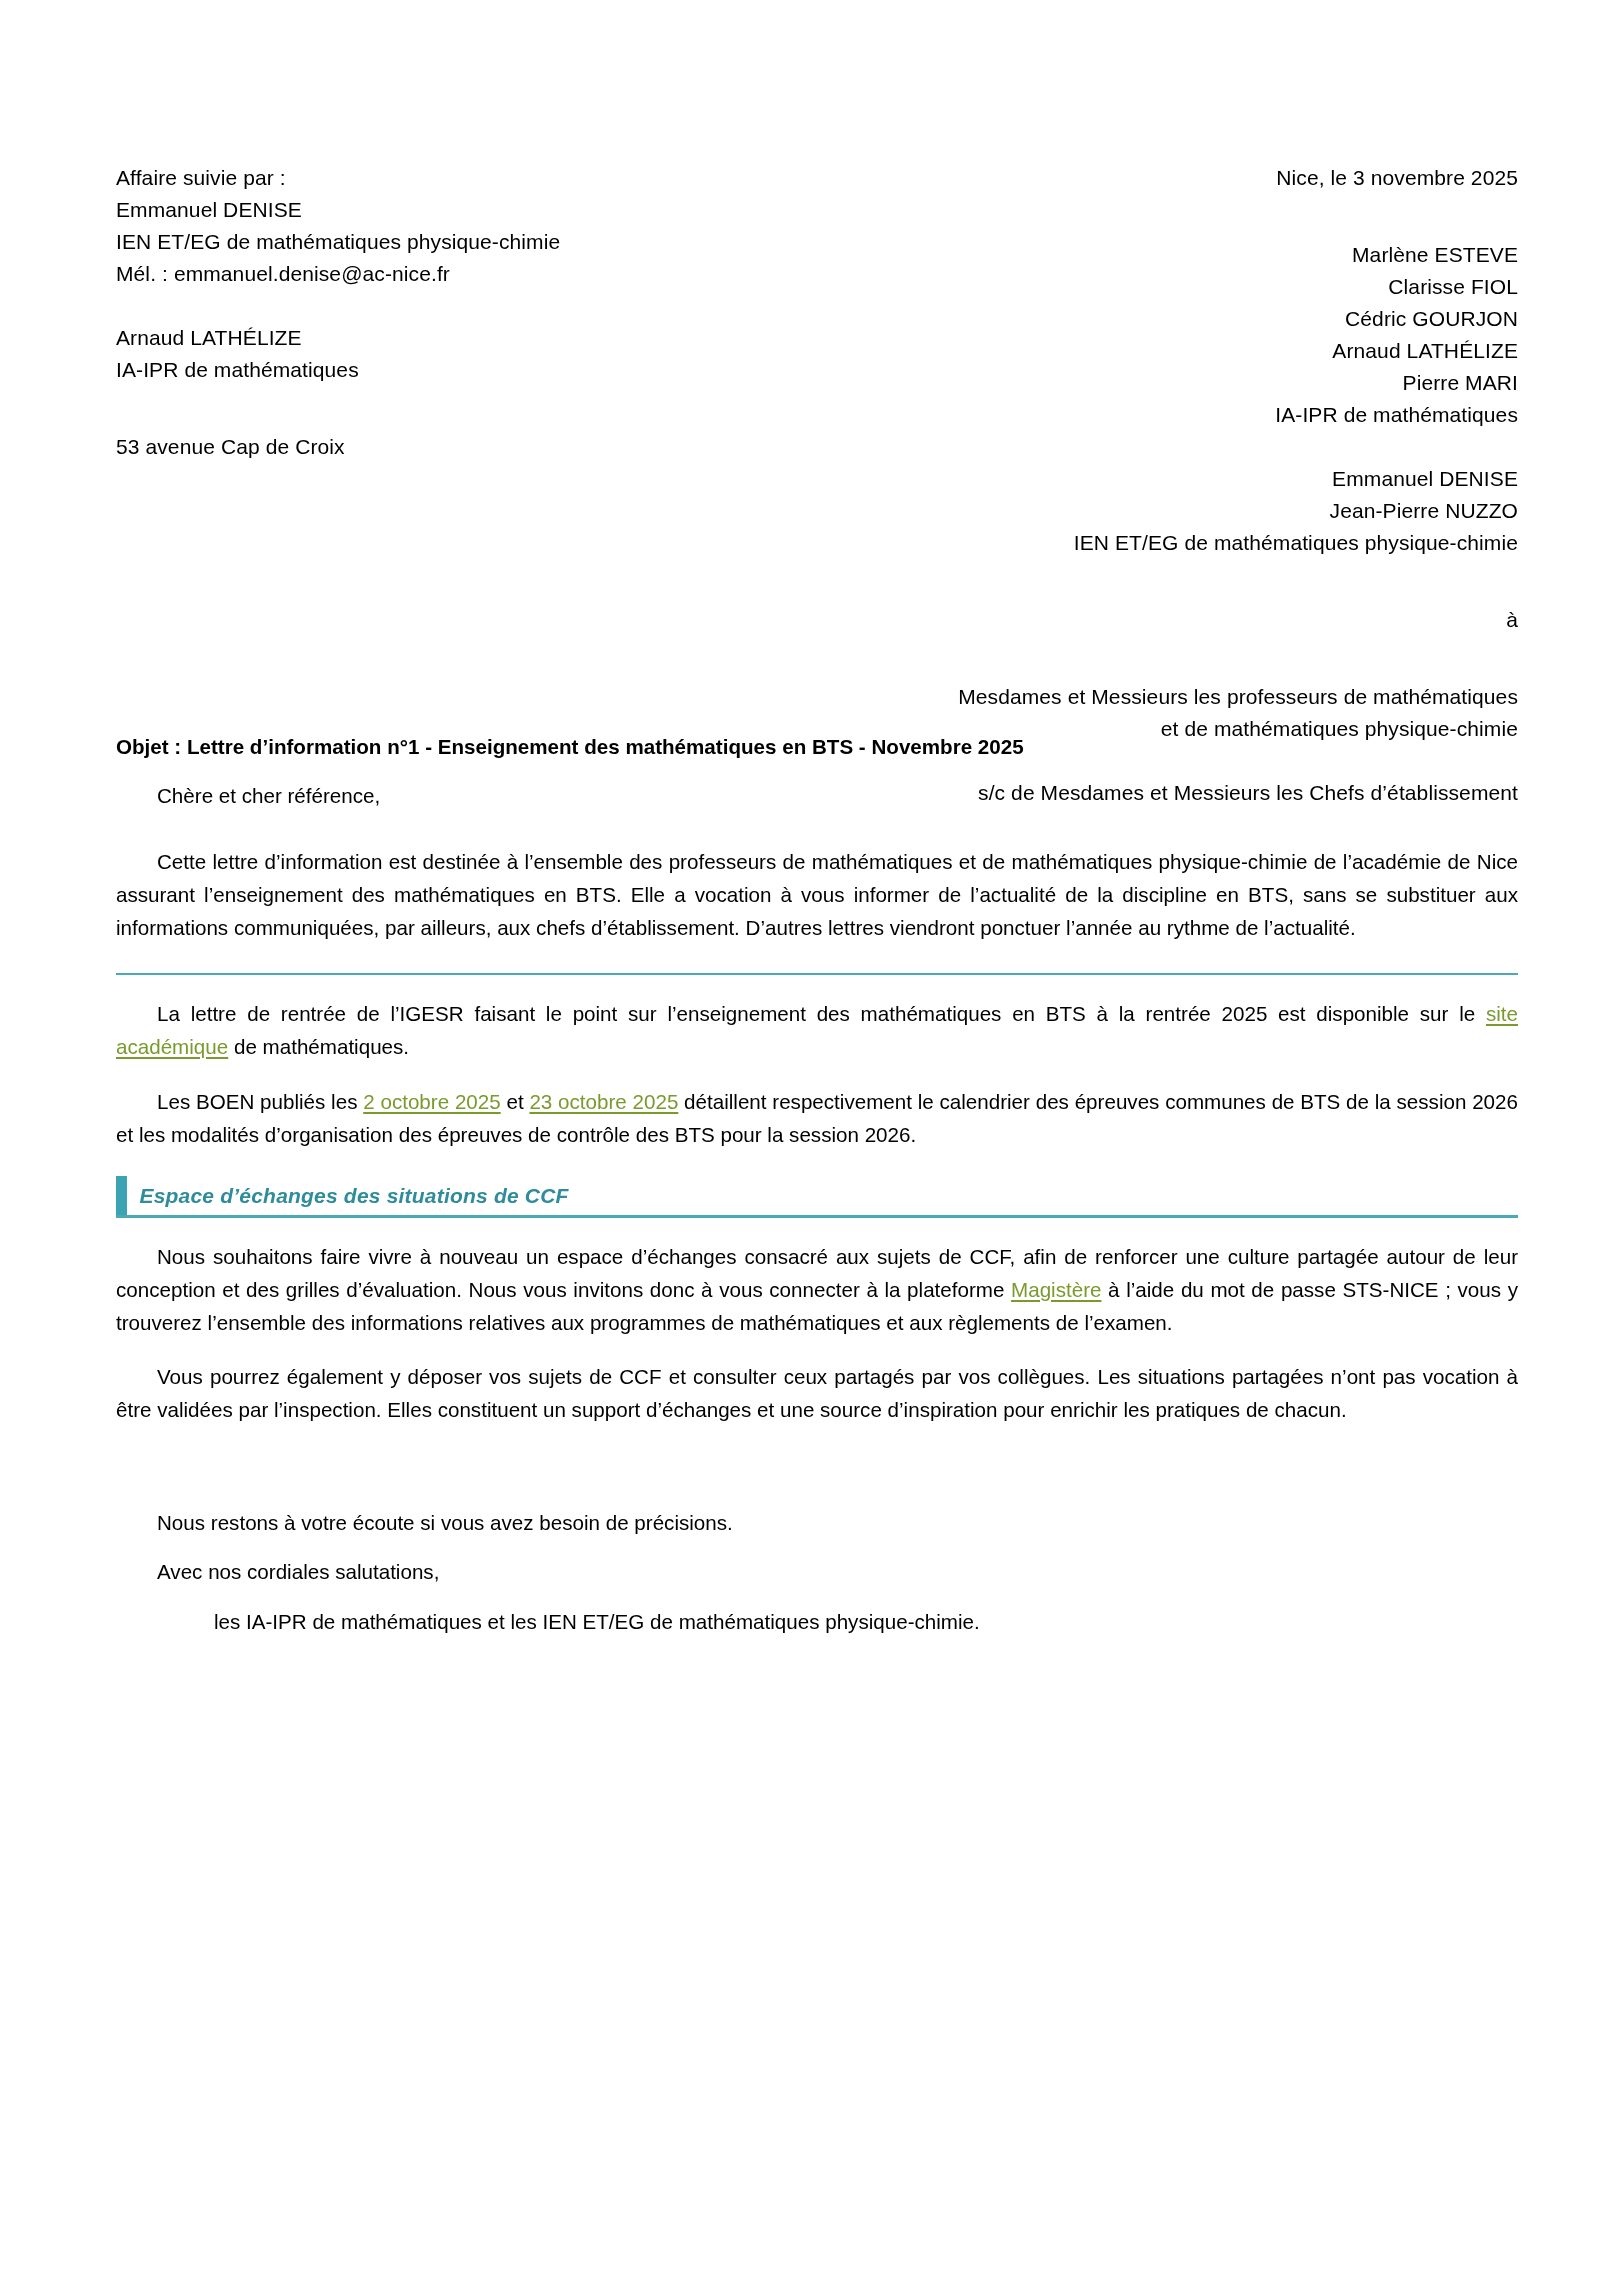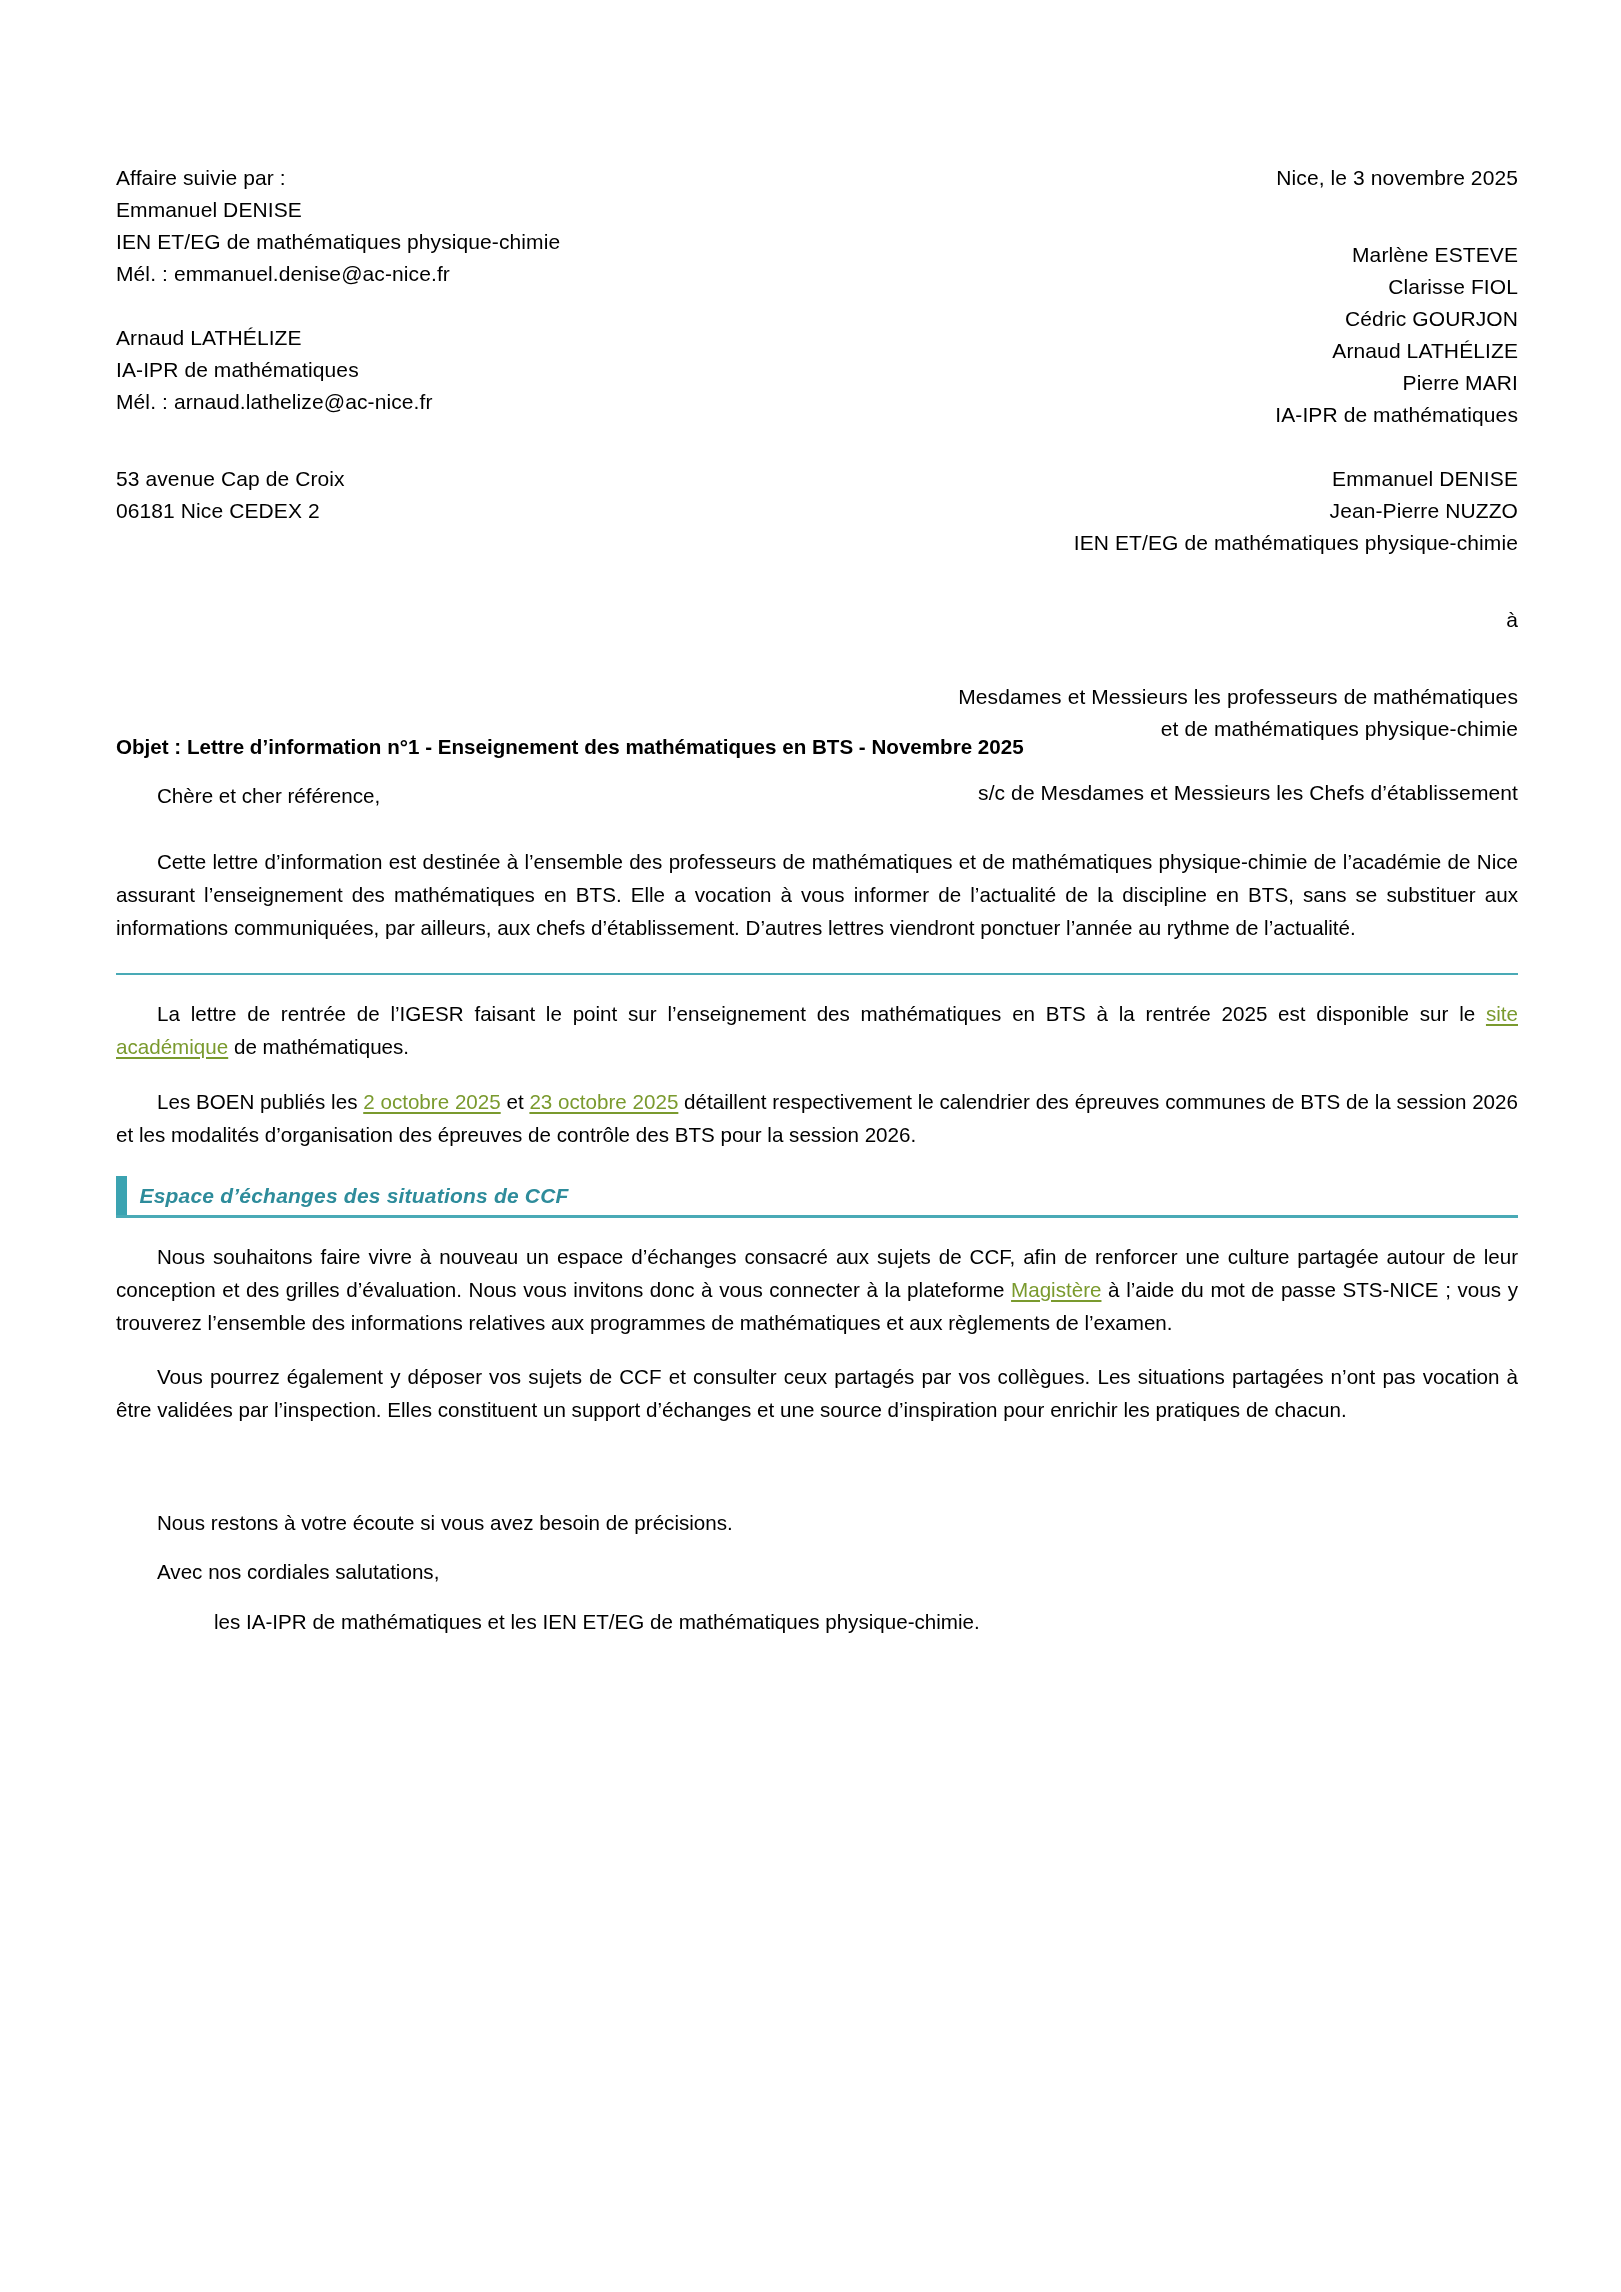--- a/index.html
+++ b/index.html
@@ -147,24 +147,22 @@
     <div class="header-row" style="height:510px; margin-top:162px;">
 
       <div class="hdr-left">
         <div class="ln">Affaire suivie par :</div>
         <div class="ln">Emmanuel DENISE</div>
         <div class="ln">IEN ET/EG de mathématiques physique-chimie</div>
         <div class="ln">Mél. : emmanuel.denise@ac-nice.fr</div>
         <div class="gap-sm"></div>
         <div class="ln">Arnaud LATHÉLIZE</div>
         <div class="ln">IA-IPR de mathématiques</div>
-        <div class="ln">Mél. : arnaud.lathelize@ac-nice.fr</div>
         <div class="gap-md"></div>
         <div class="ln">53 avenue Cap de Croix</div>
-        <div class="ln">06181 Nice CEDEX 2</div>
       </div>
 
       <div class="hdr-right">
         <div class="ln">Nice, le 3 novembre 2025</div>
         <div class="gap-md"></div>
         <div class="ln">Marlène ESTEVE</div>
         <div class="ln">Clarisse FIOL</div>
         <div class="ln">Cédric GOURJON</div>
         <div class="ln">Arnaud LATHÉLIZE</div>
         <div class="ln">Pierre MARI</div>

